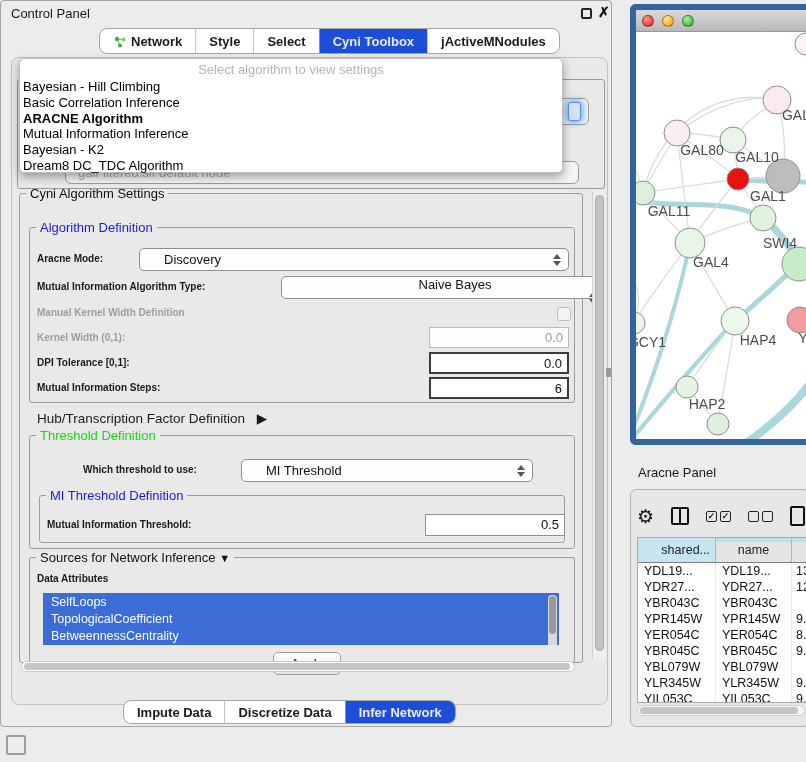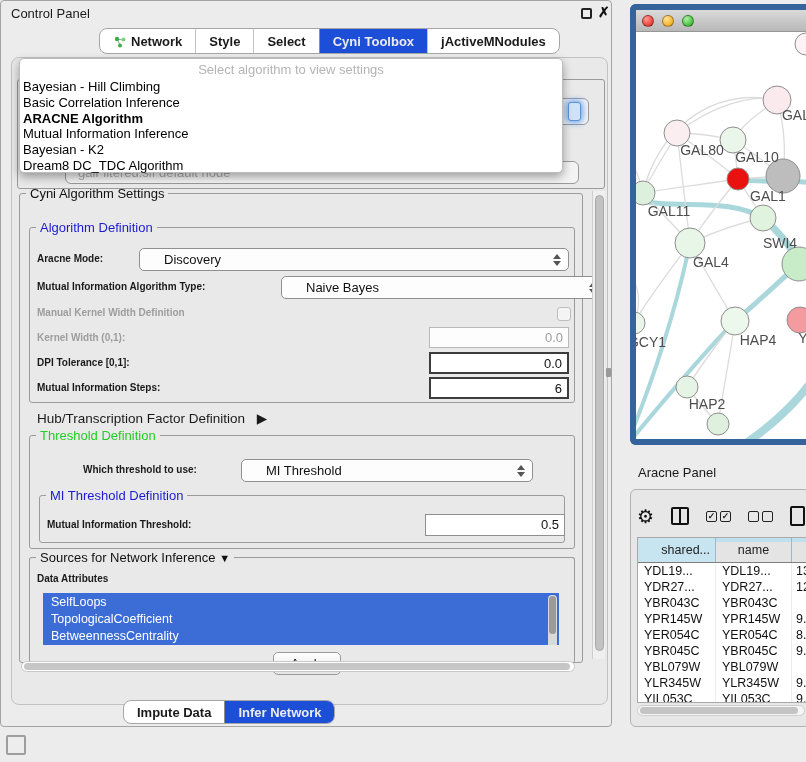--- a/index.html
+++ b/index.html
@@ -272,21 +272,21 @@
   </div>
   <div class="lbl" style="left:36px; top:252px;">Aracne Mode:</div>
   <div class="combo" style="left:138px; top:247px; width:430px; height:23px;">
     <span>Discovery</span>
     <span class="stepper">
         <span class="tri-up"></span>
         <span class="tri-down"></span>
       </span>
   </div>
   <div class="lbl" style="left:36px; top:280px;">Mutual Information Algorithm Type:</div>
-  <div class="combo" style="left:280px; top:275px; width:324px; height:23px;">
+  <div class="combo" style="left:280px; top:275px; width:324px; height:23px;flex-direction:column;">
     <span>Naive Bayes</span>
     <span class="stepper">
         <span class="tri-up"></span>
         <span class="tri-down"></span>
       </span>
   </div>
   <div class="lbl lbl-dis" style="left:36px; top:306px;">Manual Kernel Width Definition</div>
   <div class="chk" style="left:556px; top:306px;"></div>
   <div class="lbl lbl-dis" style="left:36px; top:331px;">Kernel Width (0,1):</div>
   <div class="tfield dis" style="left:428px; top:326px; width:140px; height:21px;">0.0</div>
@@ -334,20 +334,23 @@
     <div class="attr-vscroll">
         <div class="thumb"></div>
       </div>
   </div>
 
   <div class="abs apply-btn">Apply</div>
 
   <div class="abs seg-bar" id="bottom-tabs" style="left:122px; top:699px; height:24px;">
       <div class="seg">
         <span>Impute Data</span>
+      </div>
+      <div class="seg">
+        <span>Discretize Data</span>
       </div>
       <div class="seg sel">
         <span>Infer Network</span>
       </div>
     </div>
 </div>
 
 <div class="abs net-window">
   <div class="net-titlebar">
     <span class="tl tl-red"></span>

